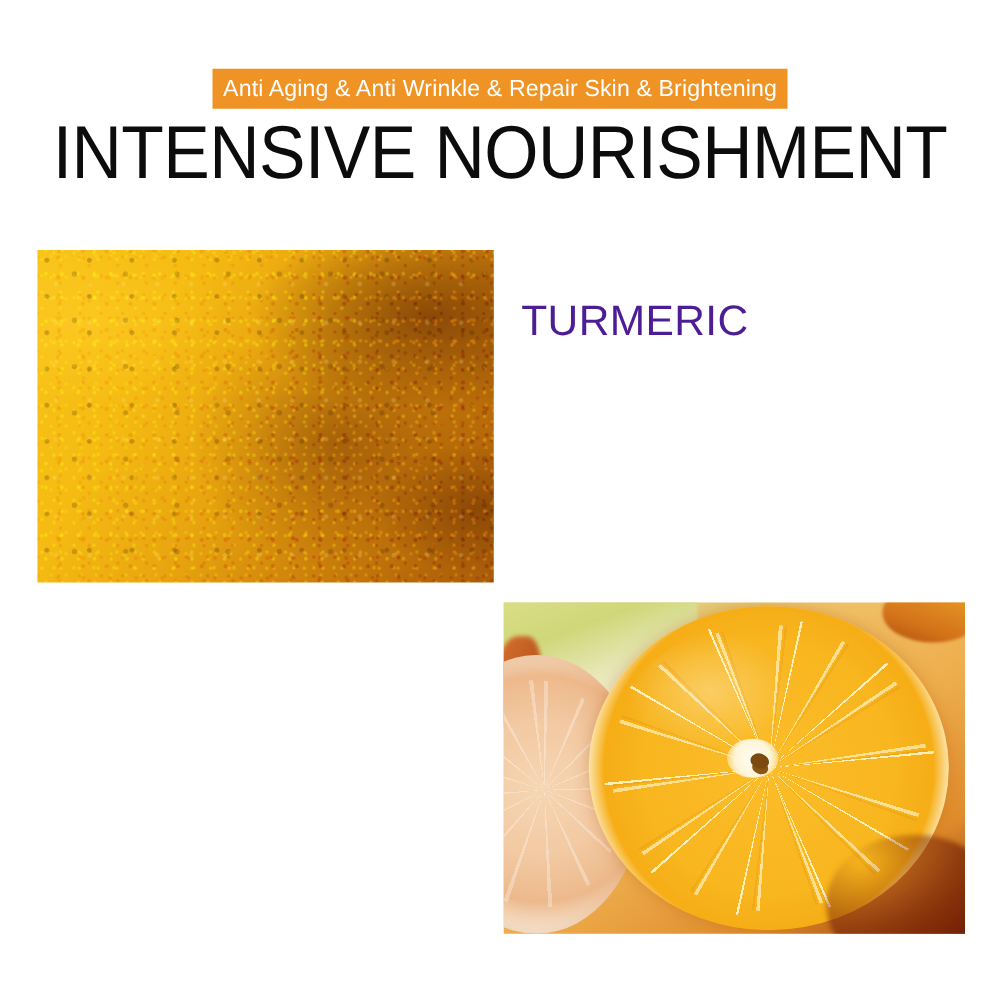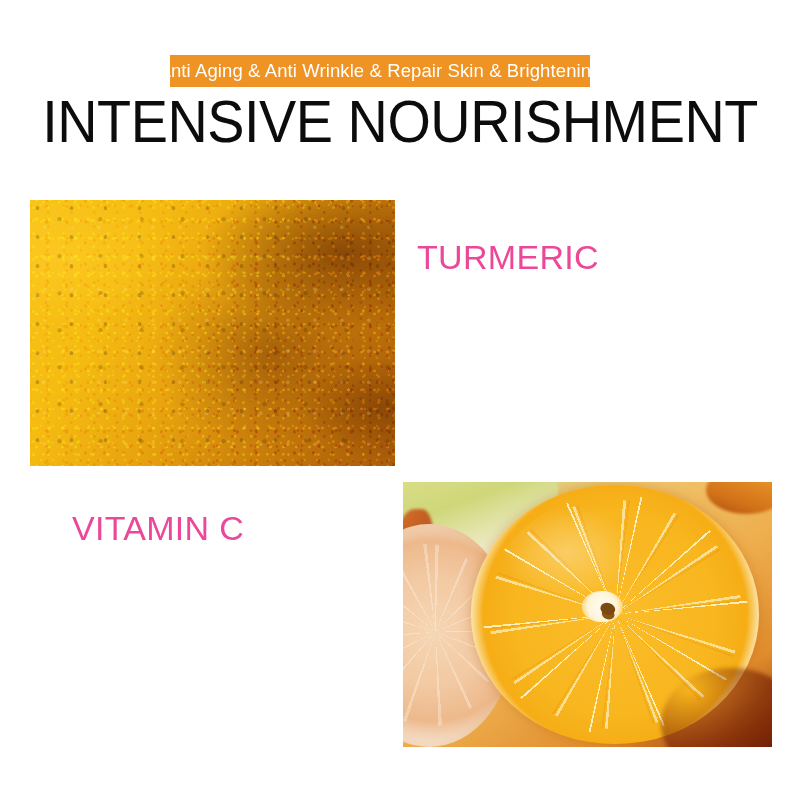--- a/index.html
+++ b/index.html
@@ -15,21 +15,21 @@
     overflow: hidden;
     font-family: "Liberation Sans", sans-serif;
     -webkit-font-smoothing: antialiased;
   }
 
   
   .badge {
     position: absolute;
     left: 170px;
     top: 55px;
-    width: 420px;
+    width: 460px;
     height: 32px;
     background: #ee9324;
     display: flex;
     align-items: center;
     justify-content: center;
     box-sizing: border-box;
   }
   .badge-text {
     color: #ffffff;
     font-size: 18.5px;
@@ -247,21 +247,21 @@
     height: 18%;
     background: linear-gradient(200deg, #f0a52a 0%, #cf6a12 70%, #a64308 100%);
     border-radius: 50%;
     filter: blur(1.4px);
     opacity: 0.9;
   }
 
   
   .section-heading {
     position: absolute;
-    color: #ec4899;
+    color: #4c1d95;
     font-size: 34px;
     line-height: 1;
     font-weight: 400;
     letter-spacing: 0.3px;
     white-space: nowrap;
   }
   #turmeric-heading { left: 417px; top: 240px; }
   #vitaminc-heading { left: 72px;  top: 511px; }
 
   .body-copy {
@@ -287,21 +287,20 @@
 
   <div class="main-title">INTENSIVE NOURISHMENT</div>
 
   <div class="photo" id="turmeric-photo">
     <div class="grain"></div>
     <div class="grain2"></div>
   </div>
 
   <div class="section-heading" id="turmeric-heading">TURMERIC</div>
 
-  <div class="section-heading" id="vitaminc-heading">VITAMIN C</div>
 
   <div class="photo" id="citrus-photo">
     <div class="lime"></div>
     <div class="peel-left"></div>
     <div class="grapefruit"></div>
     <div class="peel-tr"></div>
     <div class="orange"></div>
     <div class="core"></div>
     <div class="seed"></div>
     <div class="peel-br"></div>

